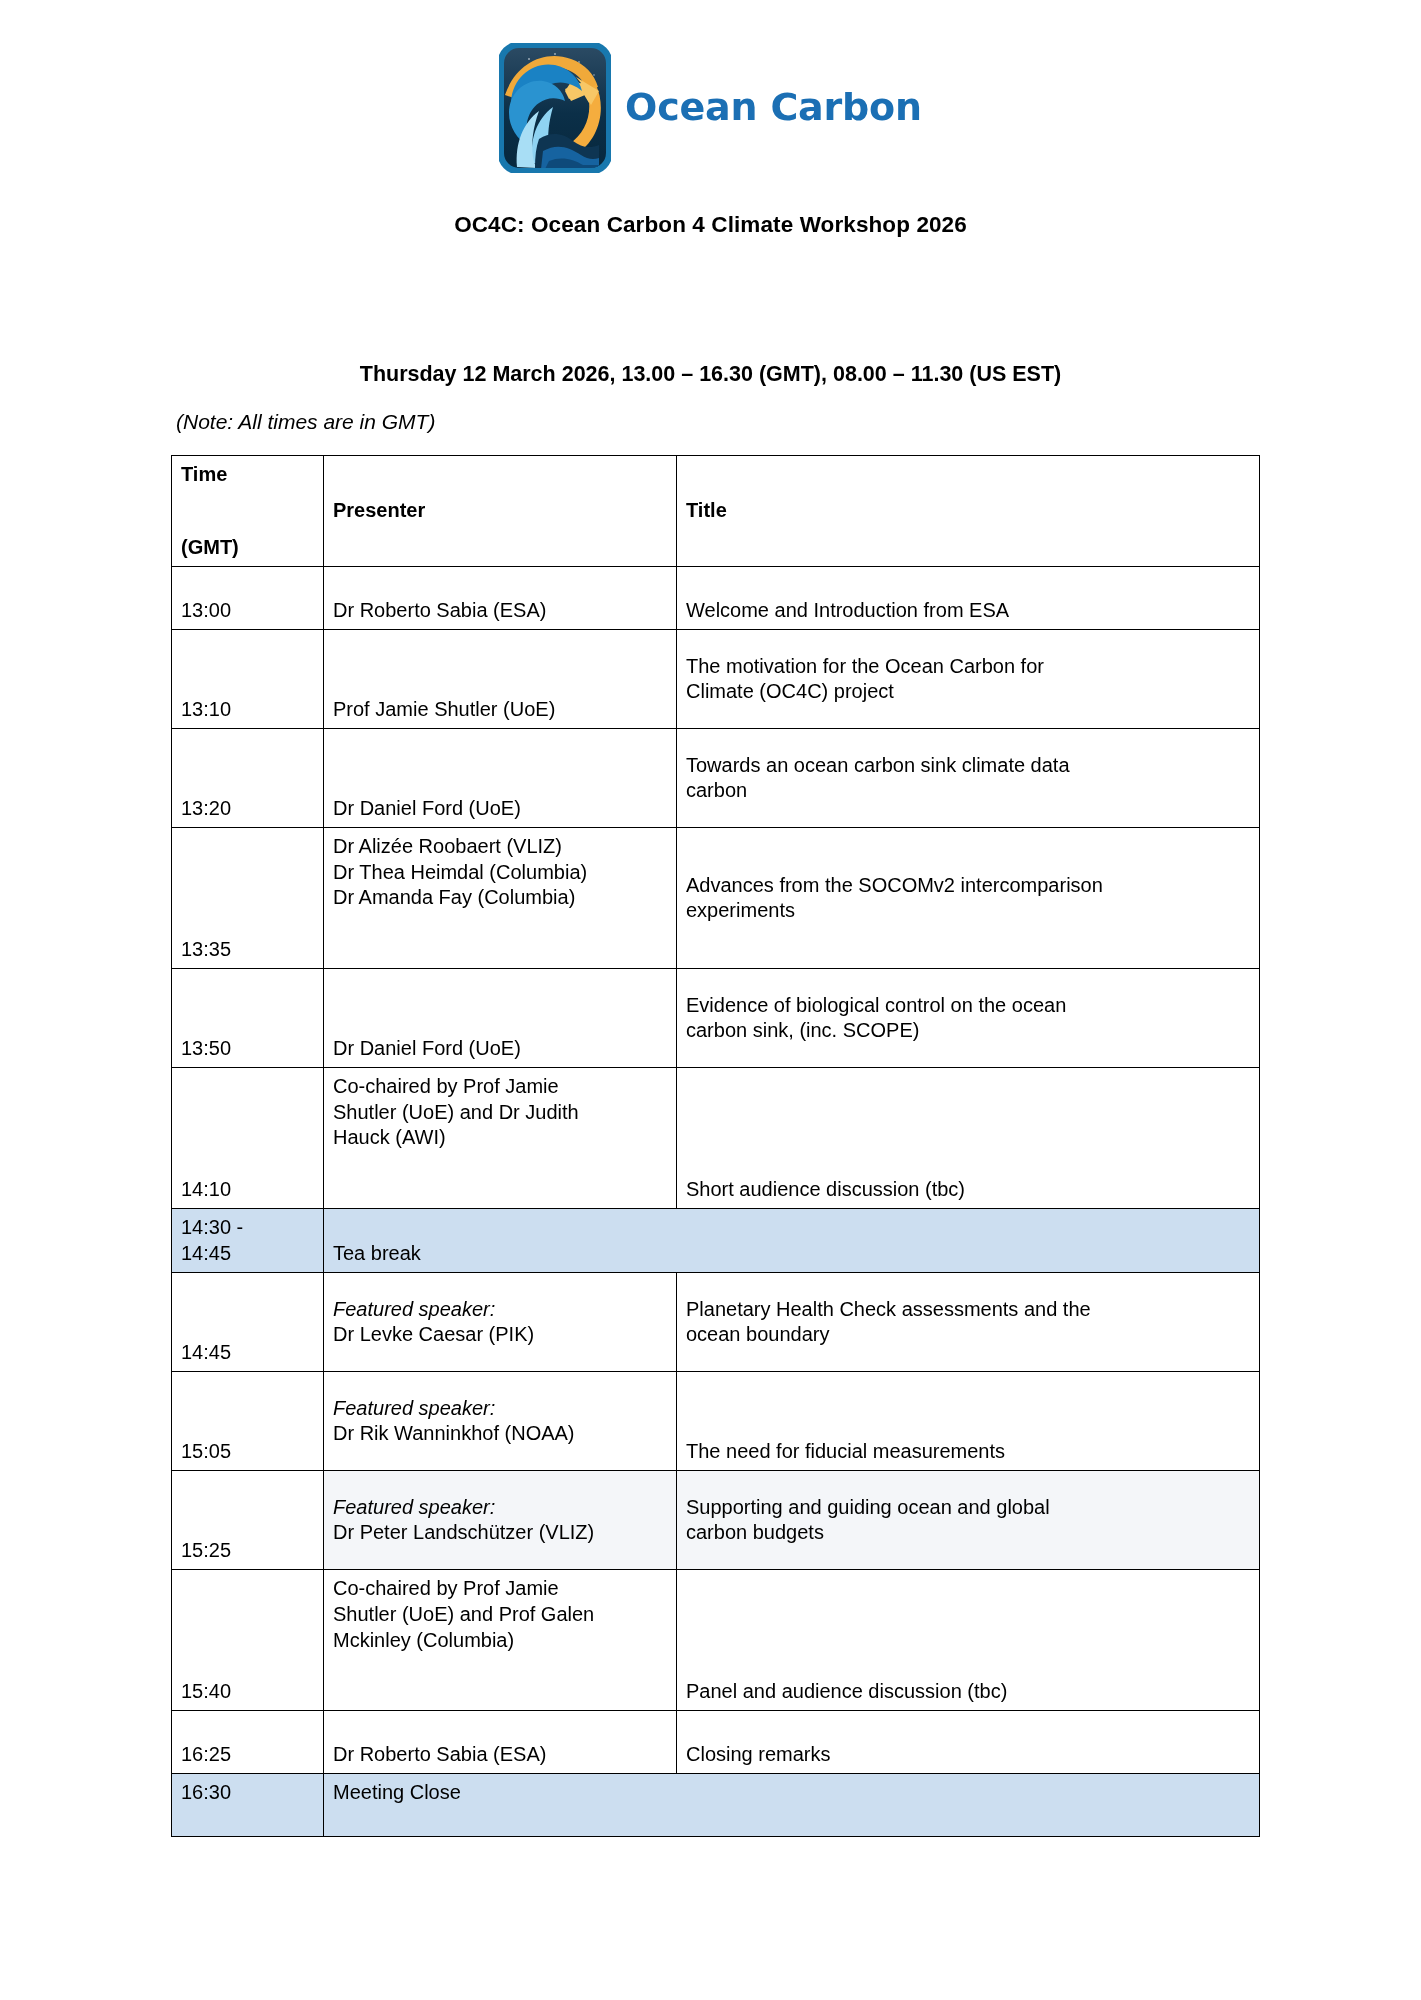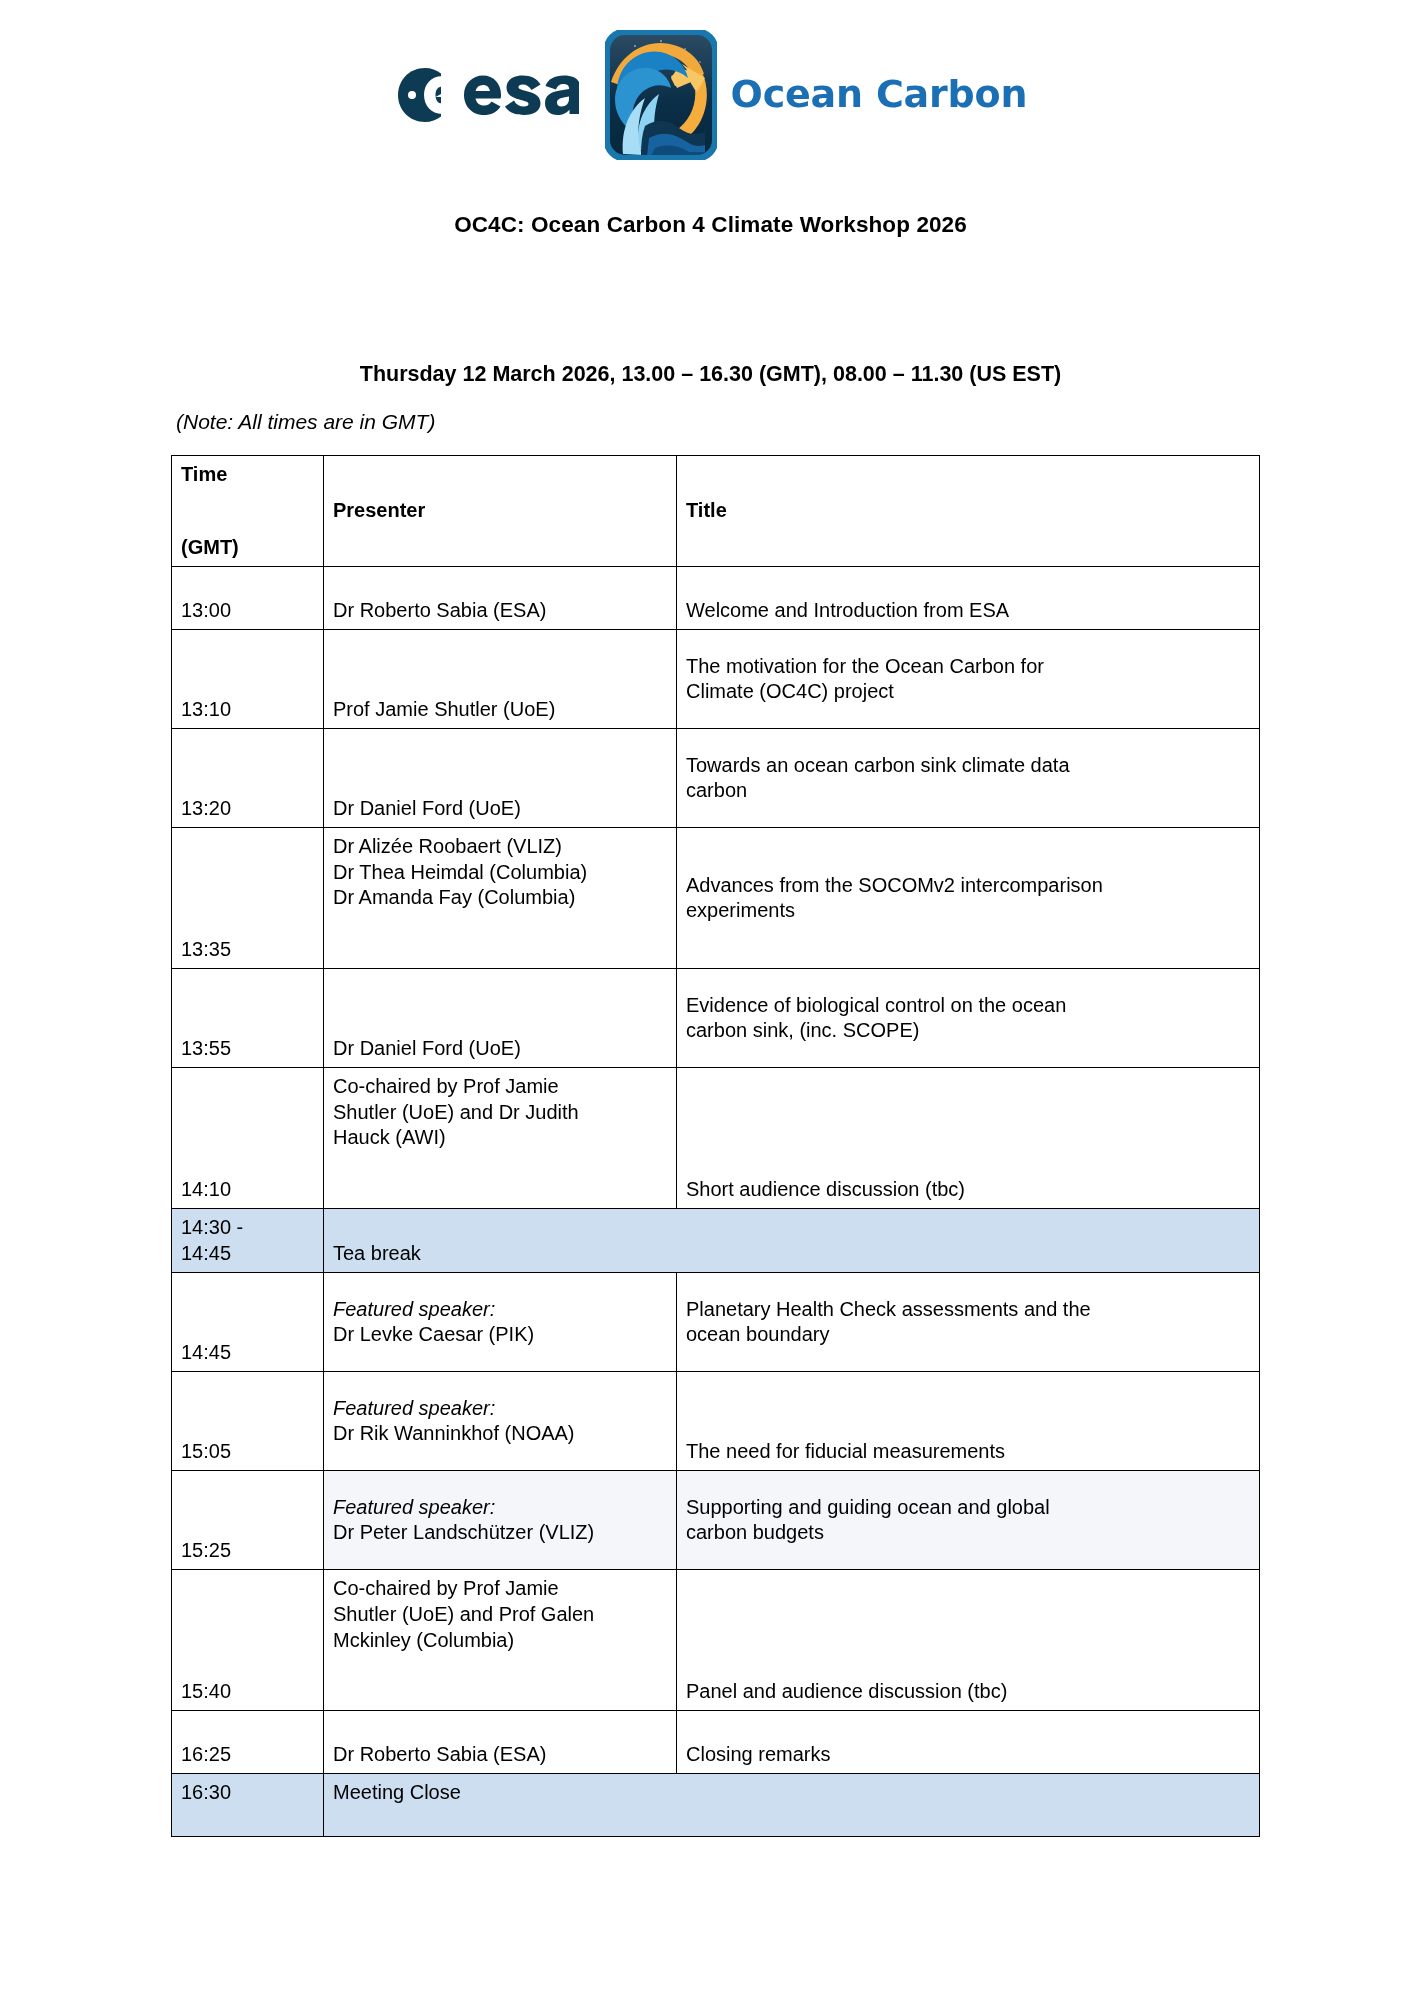--- a/index.html
+++ b/index.html
@@ -26,20 +26,21 @@
   .logo-band {
     position: absolute;
     left: 0;
     top: 30px;
     width: 1421px;
     height: 130px;
     display: flex;
     align-items: center;
     justify-content: center;
     gap: 26px;
+    flex-direction: column;
   }
 
   .esa-logo {
     width: 185px;
     height: 62px;
     display: block;
   }
 
   .oc4c-lockup {
     display: flex;
@@ -332,21 +333,21 @@
           </td>
           <td style="vertical-align:middle">
             <span class="lines">
               <span>Advances from the SOCOMv2 intercomparison</span>
               <span>experiments</span>
             </span>
           </td>
         </tr>
 
         <tr class="r-h2">
-          <td class="time-cell">13:55</td>
+          <td class="time-cell">13:50</td>
           <td>Dr Daniel Ford (UoE)</td>
           <td style="vertical-align:middle">
             <span class="lines">
               <span>Evidence of biological control on the ocean</span>
               <span>carbon sink, (inc. SCOPE)</span>
             </span>
           </td>
         </tr>
 
         <tr class="r-h3">

